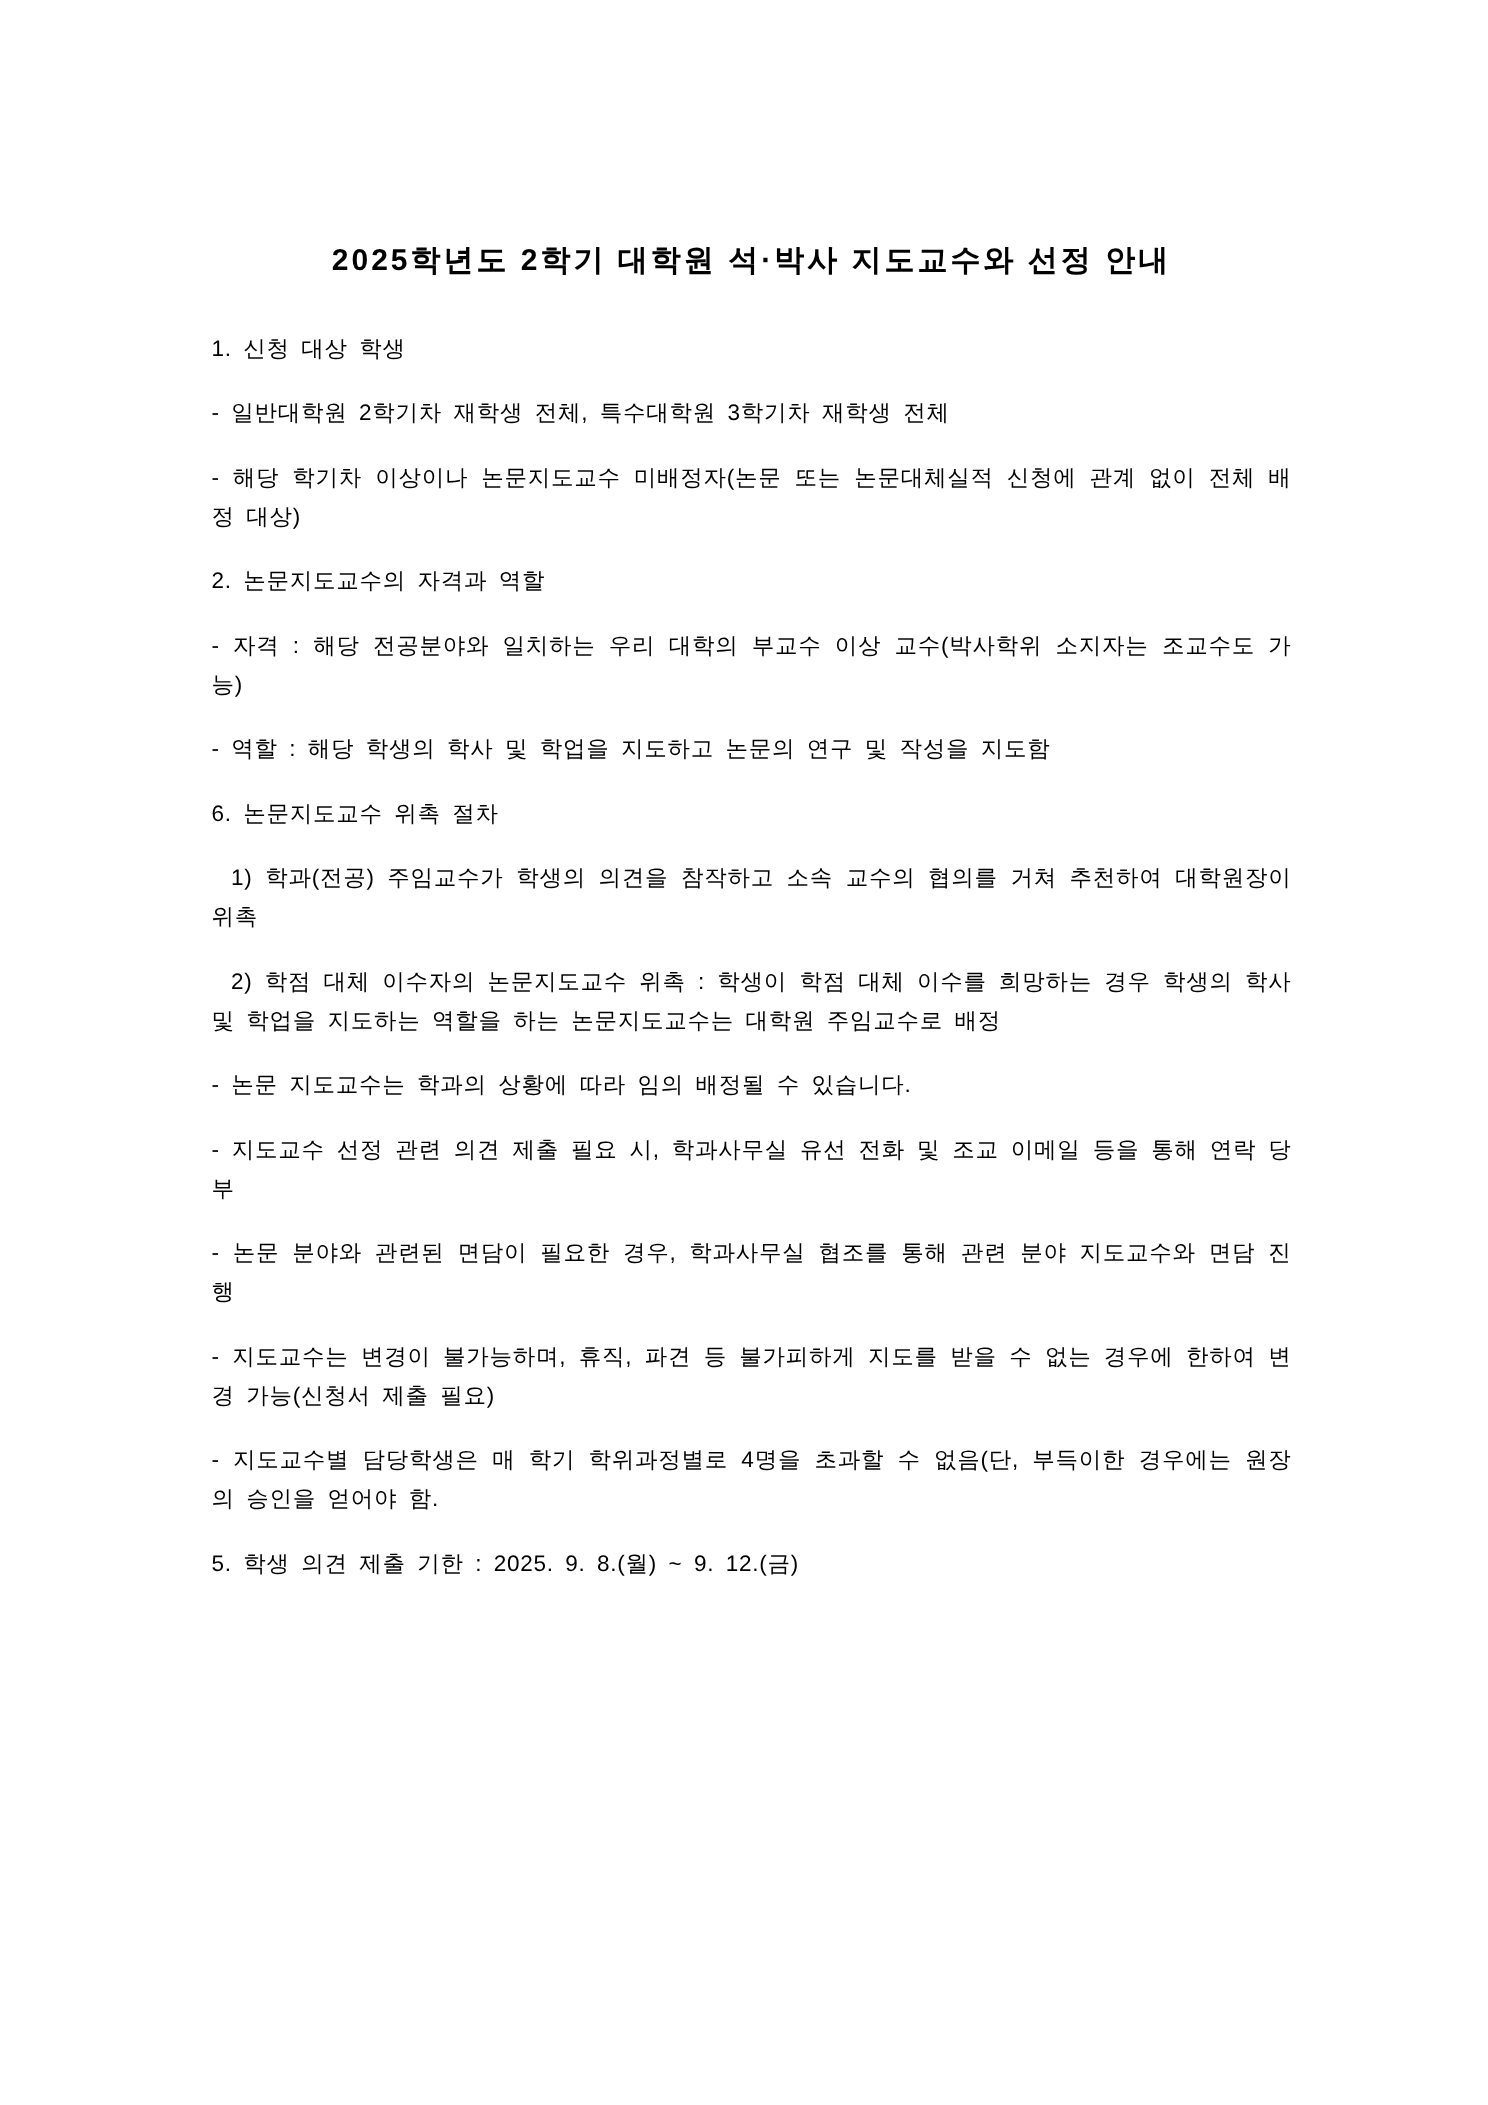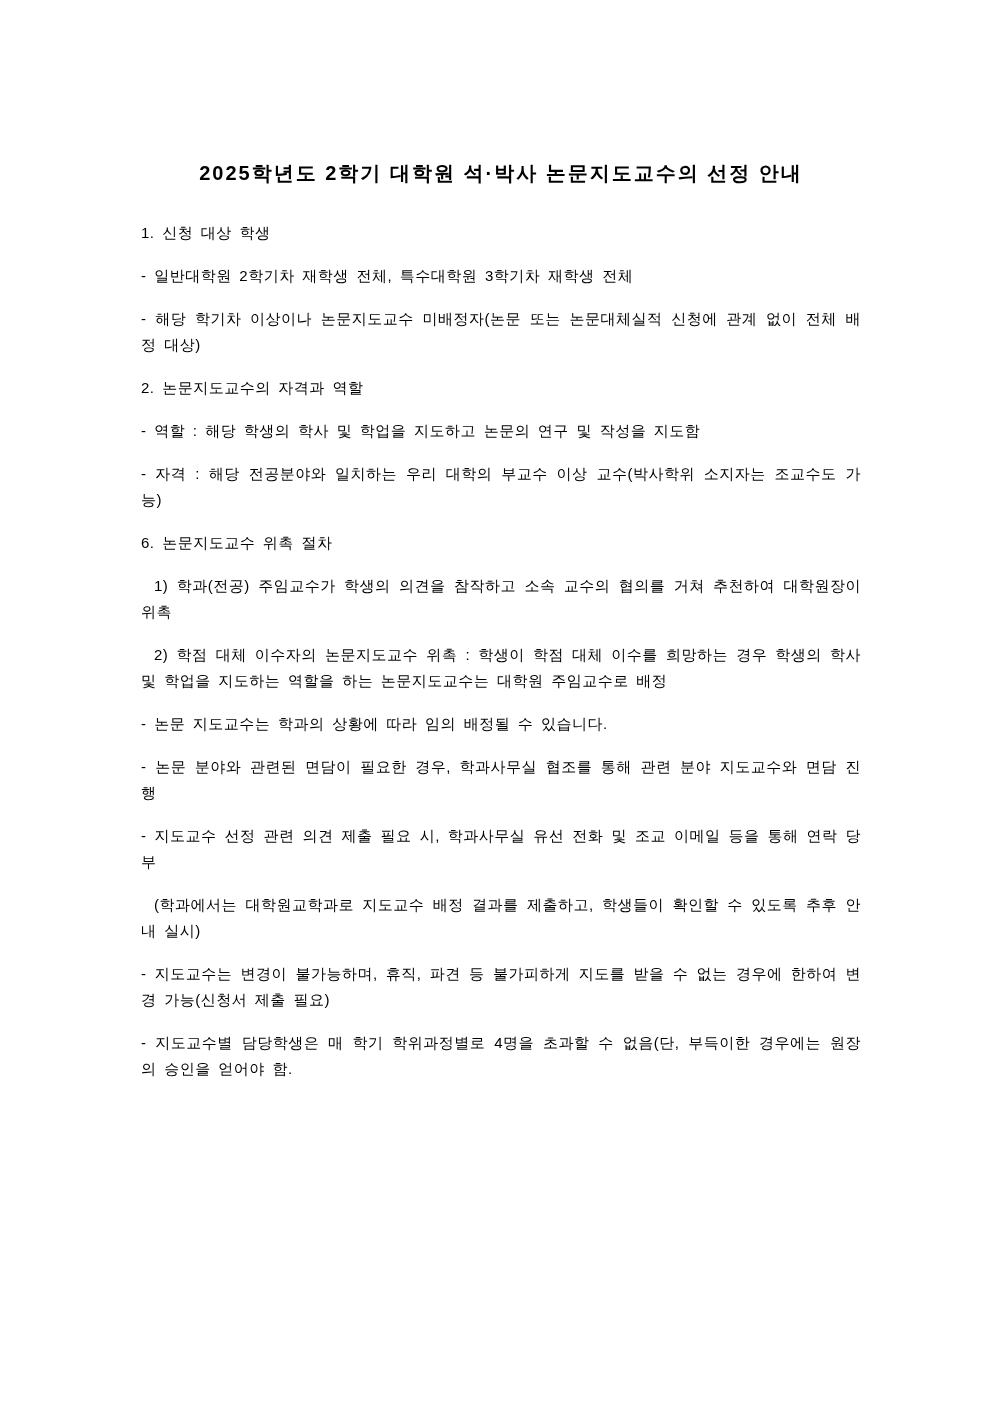--- a/index.html
+++ b/index.html
@@ -44,32 +44,32 @@
   }
   .kind-tight {
     margin-bottom: 0;
   }
 </style>
 </head>
 <body>
 
 <div class="page">
   <div class="content">
-    <h1 class="doc-title">2025학년도 2학기 대학원 석·박사 논문지도교수의 선정 안내</h1>
+    <h1 class="doc-title">2025학년도 2학기 대학원 석·박사 지도교수와 선정 안내</h1>
     <div id="paragraphs">
         <p class="para kind-heading">1. 신청 대상 학생</p>
         <p class="para kind-body">- 일반대학원 2학기차 재학생 전체, 특수대학원 3학기차 재학생 전체</p>
         <p class="para kind-body">- 해당 학기차 이상이나 논문지도교수 미배정자(논문 또는 논문대체실적 신청에 관계 없이 전체 배정 대상)</p>
         <p class="para kind-heading">2. 논문지도교수의 자격과 역할</p>
+        <p class="para kind-body">- 자격 : 해당 전공분야와 일치하는 우리 대학의 부교수 이상 교수(박사학위 소지자는 조교수도 가능)</p>
         <p class="para kind-body">- 역할 : 해당 학생의 학사 및 학업을 지도하고 논문의 연구 및 작성을 지도함</p>
-        <p class="para kind-body">- 자격 : 해당 전공분야와 일치하는 우리 대학의 부교수 이상 교수(박사학위 소지자는 조교수도 가능)</p>
         <p class="para kind-heading">6. 논문지도교수 위촉 절차</p>
         <p class="para kind-indent">1) 학과(전공) 주임교수가 학생의 의견을 참작하고 소속 교수의 협의를 거쳐 추천하여 대학원장이 위촉</p>
         <p class="para kind-indent">2) 학점 대체 이수자의 논문지도교수 위촉 : 학생이 학점 대체 이수를 희망하는 경우 학생의 학사 및 학업을 지도하는 역할을 하는 논문지도교수는 대학원 주임교수로 배정</p>
         <p class="para kind-body">-  논문 지도교수는 학과의 상황에 따라 임의 배정될 수 있습니다.</p>
+        <p class="para kind-body">- 지도교수 선정 관련 의견 제출 필요 시, 학과사무실 유선 전화 및 조교 이메일 등을 통해 연락 당부</p>
         <p class="para kind-body">-  논문 분야와 관련된 면담이 필요한 경우, 학과사무실 협조를 통해 관련 분야 지도교수와 면담 진행</p>
-        <p class="para kind-body">- 지도교수 선정 관련 의견 제출 필요 시, 학과사무실 유선 전화 및 조교 이메일 등을 통해 연락 당부</p>
-        <p class="para kind-indent">(학과에서는 대학원교학과로 지도교수 배정 결과를 제출하고, 학생들이 확인할 수 있도록 추후 안내 실시)</p>
         <p class="para kind-body">- 지도교수는 변경이 불가능하며, 휴직, 파견 등 불가피하게 지도를 받을 수 없는 경우에 한하여 변경 가능(신청서 제출 필요)</p>
         <p class="para kind-body">- 지도교수별 담당학생은 매 학기 학위과정별로 4명을 초과할 수 없음(단, 부득이한 경우에는 원장의 승인을 얻어야 함.</p>
+        <p class="para kind-tight">5. 학생 의견 제출 기한 : 2025. 9. 8.(월) ~ 9. 12.(금)</p>
       </div>
   </div>
 </div>
 
 </body></html>

